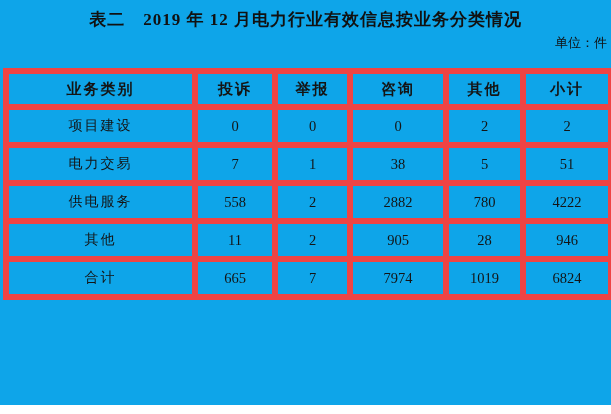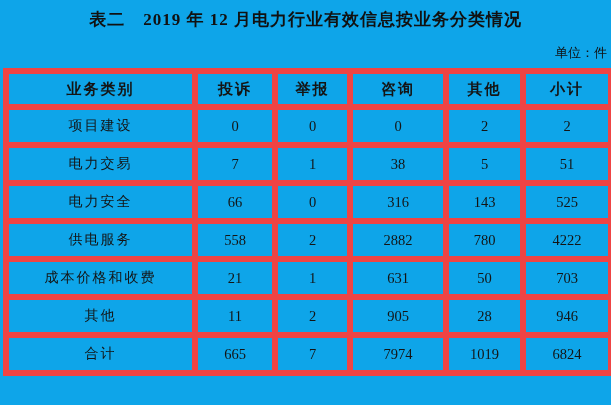--- a/index.html
+++ b/index.html
@@ -19,21 +19,21 @@
     left: 0;
     width: 100%;
     text-align: center;
     font-size: 17px;
     font-weight: bold;
     letter-spacing: 1px;
     color: #111111;
   }
   .unit-label {
     position: absolute;
-    top: 44px;
+    top: 34px;
     right: 4px;
     font-size: 13px;
     color: #111111;
   }
   table.data-table {
     position: absolute;
     top: 68px;
     left: 3px;
     width: 605px;
     border-collapse: collapse;
@@ -106,42 +106,26 @@
         </tr>
         <tr>
           <td class="category-cell">电力交易</td>
           <td class="value-cell">7</td>
           <td class="value-cell">1</td>
           <td class="value-cell">38</td>
           <td class="value-cell">5</td>
           <td class="value-cell">51</td>
         </tr>
         <tr>
-          <td class="category-cell">电力安全</td>
-          <td class="value-cell">66</td>
-          <td class="value-cell">0</td>
-          <td class="value-cell">316</td>
-          <td class="value-cell">143</td>
-          <td class="value-cell">525</td>
-        </tr>
-        <tr>
           <td class="category-cell">供电服务</td>
           <td class="value-cell">558</td>
           <td class="value-cell">2</td>
           <td class="value-cell">2882</td>
           <td class="value-cell">780</td>
           <td class="value-cell">4222</td>
-        </tr>
-        <tr>
-          <td class="category-cell">成本价格和收费</td>
-          <td class="value-cell">21</td>
-          <td class="value-cell">1</td>
-          <td class="value-cell">631</td>
-          <td class="value-cell">50</td>
-          <td class="value-cell">703</td>
         </tr>
         <tr>
           <td class="category-cell">其他</td>
           <td class="value-cell">11</td>
           <td class="value-cell">2</td>
           <td class="value-cell">905</td>
           <td class="value-cell">28</td>
           <td class="value-cell">946</td>
         </tr>
         <tr>

